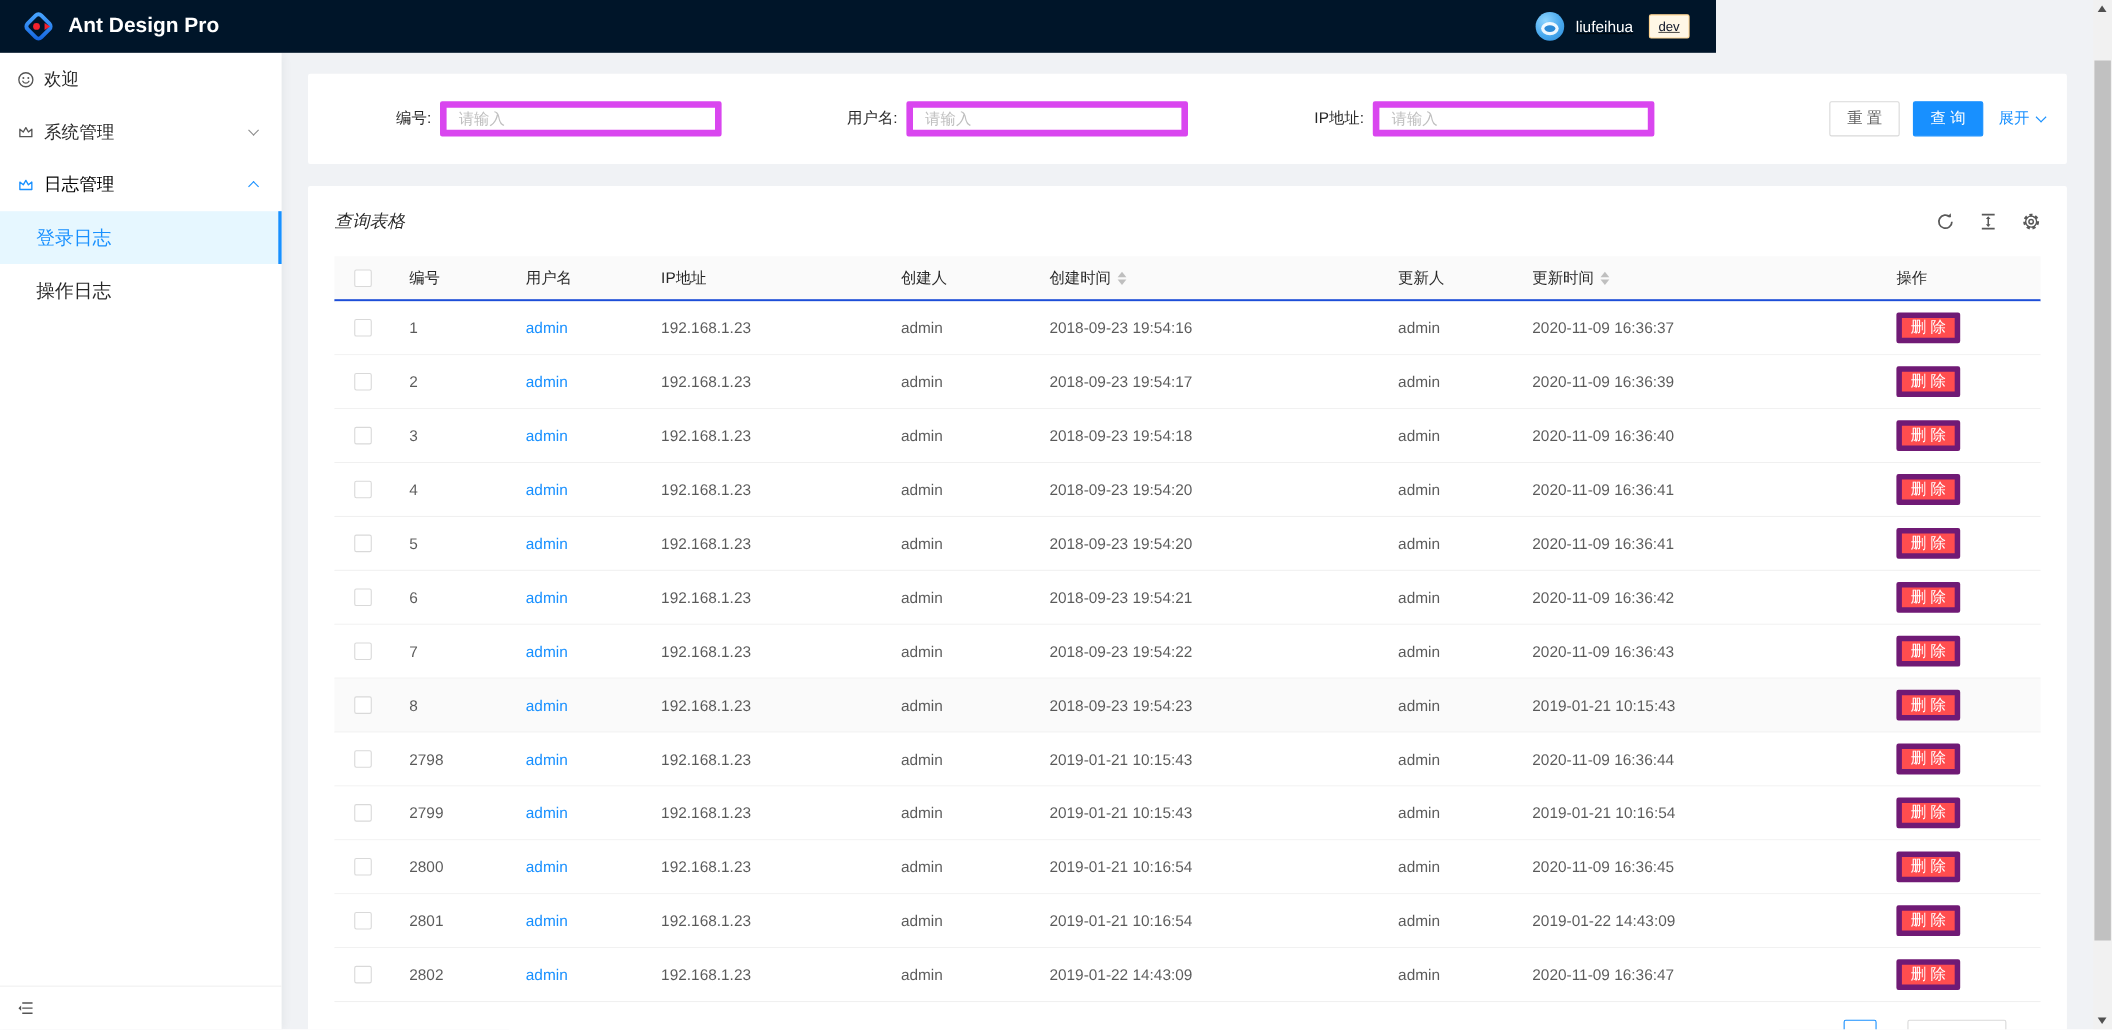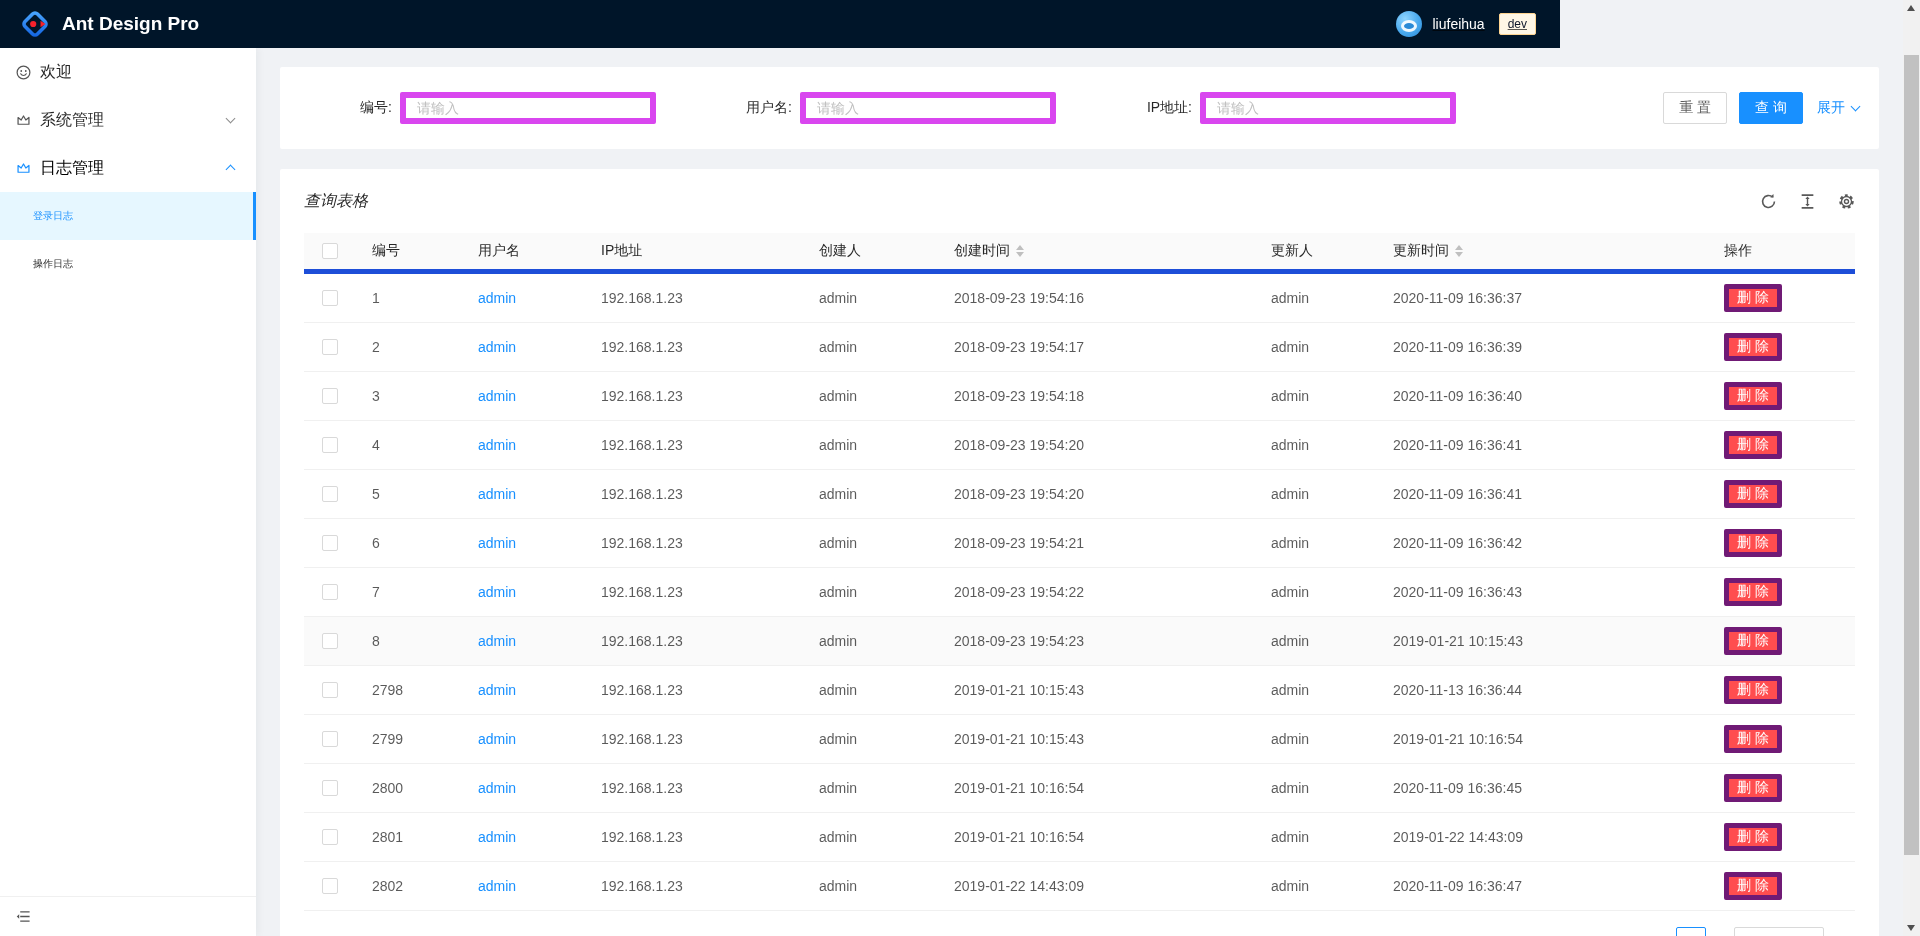--- a/index.html
+++ b/index.html
@@ -28,29 +28,29 @@
     cursor:pointer; position:relative; font-size:16px; }
   .menu-item .mi-icon { width:15px; height:15px; margin-right:9px; color:#555; display:inline-flex; }
   .menu-item.active { color:#000000; }
   .menu-item.active .mi-icon { color:#1890ff; }
   .chev { width:7px; height:7px; border-right:1.5px solid #8c8c8c; border-bottom:1.5px solid #8c8c8c;
     position:absolute; right:22px; }
   .chev.down { transform:rotate(45deg); top:19px; }
   .chev.up { transform:rotate(-135deg); top:22px; }
   .menu-item.active .chev { border-color:#1890ff; }
   .submenu-item { height:48px; display:flex; align-items:center; padding-left:33px; color:rgba(0,0,0,.85);
-    cursor:pointer; position:relative; font-size:10px; }
+    cursor:pointer; position:relative; font-size:17px; }
   .submenu-item.selected { background:#e6f7ff; color:#1890ff; }
   .submenu-item.selected::after { content:""; position:absolute; right:0; top:0; bottom:0; width:3px; background:#1890ff; }
   .sidebar-footer { position:absolute; left:0; right:0; bottom:0; height:40px; border-top:1px solid #f0f0f0;
     display:flex; align-items:center; padding-left:16px; color:#545454; }
 
   
   .main { position:absolute; left:256px; top:48px; width:1647px; height:888px; padding:19px 24px 0 24px; }
-  .card { background:#fff; border-radius:2px; }
+  .card { background:#fff; border-radius:2px;gap:24px; }
 
   
   .search-card { height:82px; display:flex; align-items:center; padding:0 20px 0 0; margin-bottom:20px; }
   .form-col { width:400px; display:flex; align-items:center; padding-right:24px; }
   .form-label { flex:1; text-align:right; padding-right:8px; color:rgba(0,0,0,.85); white-space:nowrap; }
   .form-input { width:256px; height:32px; border:6px solid #d946ef; border-radius:2px; padding:0 11px;
     font-size:14px; color:rgba(0,0,0,.65); outline:none; font-family:inherit; }
   .form-input::placeholder { color:#bfbfbf; }
   .form-actions { margin-left:auto; display:flex; align-items:center; }
   .btn { height:32px; padding:0 15px; border-radius:2px; border:1px solid #d9d9d9; background:#fff;
@@ -61,21 +61,21 @@
     transform:rotate(45deg); margin:-3px 0 0 7px; }
 
   
   .table-card { min-height:790px; padding-bottom:4px; }
   .table-toolbar { height:64px; display:flex; align-items:center; padding:0 24px;font-style:italic; }
   .table-title { font-size:16px; font-weight:500; color:rgba(0,0,0,.85); }
   .toolbar-icons { margin-left:auto; display:flex; align-items:center; gap:22px; color:#595959; }
   .toolbar-icons .t-icon { width:17px; height:17px; cursor:pointer; display:inline-flex; }
 
   .table { margin:0 24px; }
-  .thead { display:flex; height:41px; background:#fafafa; border-bottom:5px solid #1d4ed8; }
+  .thead { display:flex; height:41px; background:#fafafa; border-bottom:2px solid #1d4ed8; }
   .th { display:flex; align-items:center; padding:0 16px; font-weight:500; color:rgba(0,0,0,.85); }
   .tr { display:flex; height:49px; border-bottom:1px solid #f0f0f0; background:#fff; }
   .tr.hovered { background:#fafafa; }
   .td { display:flex; align-items:center; padding:0 16px; color:rgba(0,0,0,.65); }
   .c0 { width:52px; justify-content:center; padding:0; }
   .c1 { width:106px; } .c2 { width:123px; } .c3 { width:218px; } .c4 { width:135px; }
   .c5 { width:317px; } .c6 { width:122px; } .c7 { width:331px; } .c8 { width:147px; }
   .checkbox { width:16px; height:16px; border:1px solid #d9d9d9; border-radius:2px; background:#fff; cursor:pointer; }
   .link { color:#1890ff; text-decoration:none; cursor:pointer; }
   .del-btn { height:28px; padding:0 8px; background:#ff4d4f; border:5px solid #701a75; color:#fff;
@@ -395,21 +395,21 @@
                 <span class="checkbox"></span>
               </div>
               <div class="td c1">2798</div>
               <div class="td c2">
                 <a class="link">admin</a>
               </div>
               <div class="td c3">192.168.1.23</div>
               <div class="td c4">admin</div>
               <div class="td c5">2019-01-21 10:15:43</div>
               <div class="td c6">admin</div>
-              <div class="td c7">2020-11-13 16:36:44</div>
+              <div class="td c7">2020-11-09 16:36:44</div>
               <div class="td c8">
                 <button class="del-btn">删 除</button>
               </div>
             </div>
             <div class="tr">
               <div class="td c0">
                 <span class="checkbox"></span>
               </div>
               <div class="td c1">2799</div>
               <div class="td c2">

